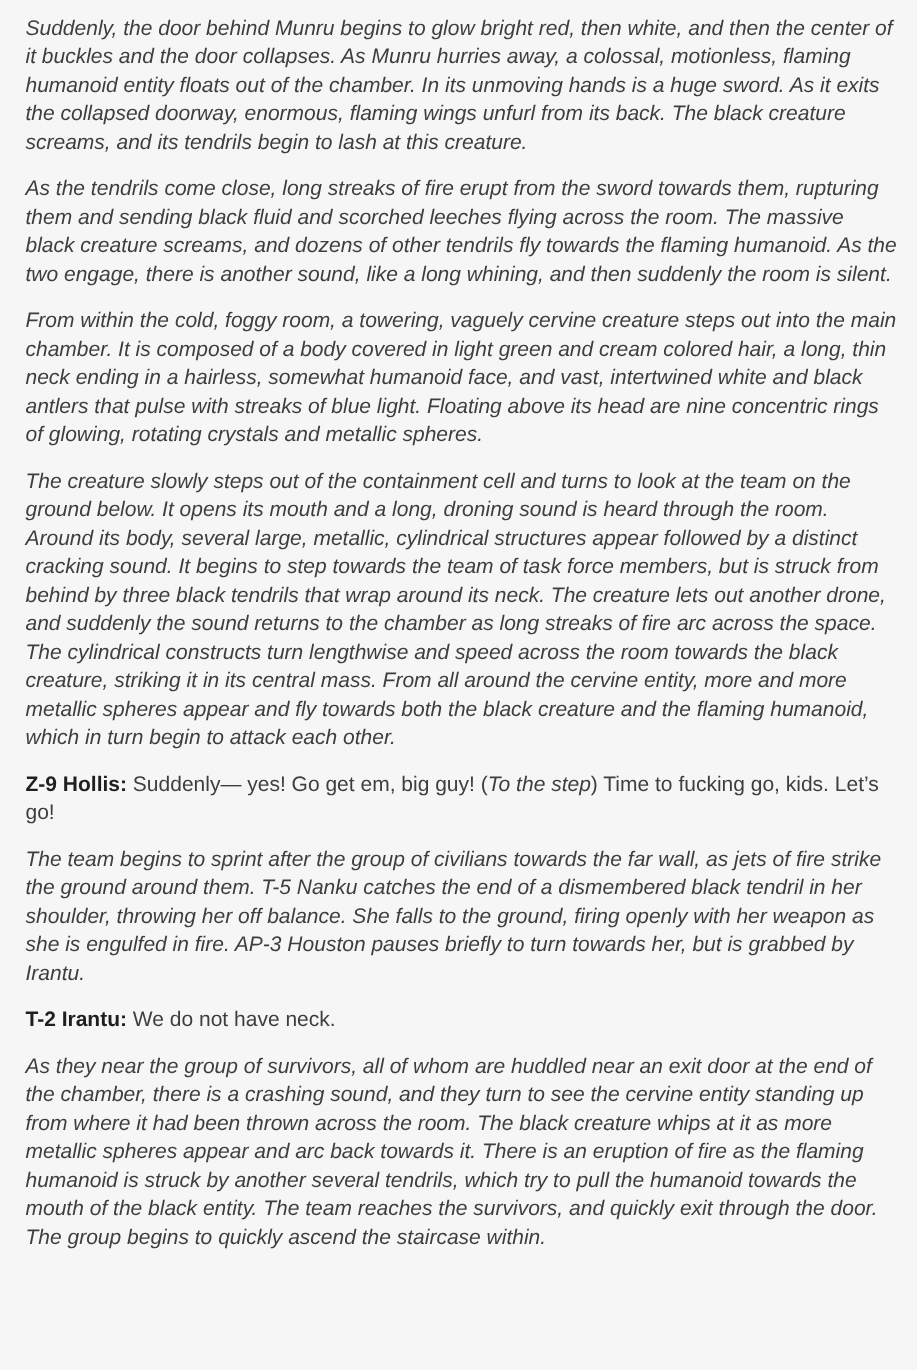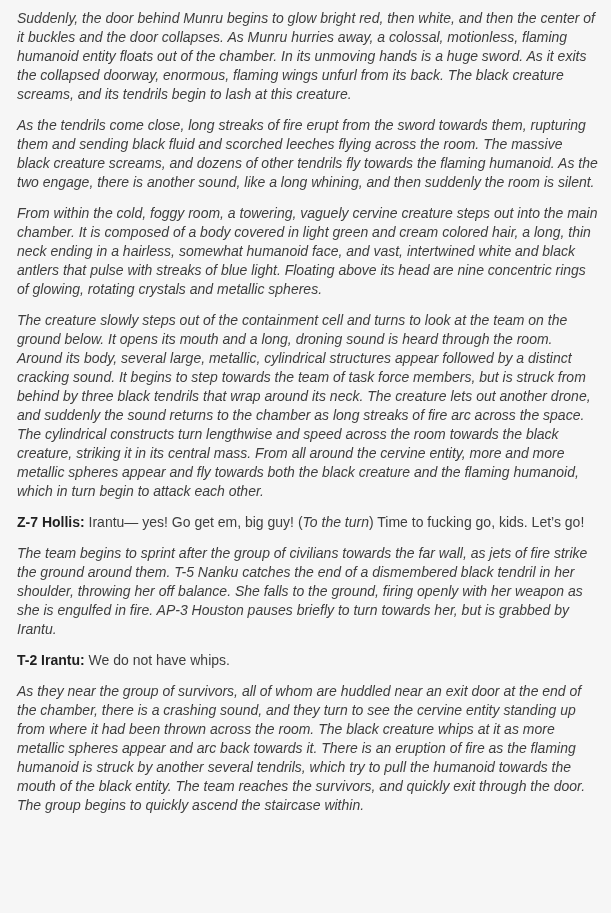--- a/index.html
+++ b/index.html
@@ -46,17 +46,17 @@
   }
 </style>
 </head>
 <body>
 
 <div class="log-content" id="log-root">
     <p class="log-paragraph narration">Suddenly, the door behind Munru begins to glow bright red, then white, and then the center of it buckles and the door collapses. As Munru hurries away, a colossal, motionless, flaming humanoid entity floats out of the chamber. In its unmoving hands is a huge sword. As it exits the collapsed doorway, enormous, flaming wings unfurl from its back. The black creature screams, and its tendrils begin to lash at this creature.</p>
     <p class="log-paragraph narration">As the tendrils come close, long streaks of fire erupt from the sword towards them, rupturing them and sending black fluid and scorched leeches flying across the room. The massive black creature screams, and dozens of other tendrils fly towards the flaming humanoid. As the two engage, there is another sound, like a long whining, and then suddenly the room is silent.</p>
     <p class="log-paragraph narration">From within the cold, foggy room, a towering, vaguely cervine creature steps out into the main chamber. It is composed of a body covered in light green and cream colored hair, a long, thin neck ending in a hairless, somewhat humanoid face, and vast, intertwined white and black antlers that pulse with streaks of blue light. Floating above its head are nine concentric rings of glowing, rotating crystals and metallic spheres.</p>
     <p class="log-paragraph narration">The creature slowly steps out of the containment cell and turns to look at the team on the ground below. It opens its mouth and a long, droning sound is heard through the room. Around its body, several large, metallic, cylindrical structures appear followed by a distinct cracking sound. It begins to step towards the team of task force members, but is struck from behind by three black tendrils that wrap around its neck. The creature lets out another drone, and suddenly the sound returns to the chamber as long streaks of fire arc across the space. The cylindrical constructs turn lengthwise and speed across the room towards the black creature, striking it in its central mass. From all around the cervine entity, more and more metallic spheres appear and fly towards both the black creature and the flaming humanoid, which in turn begin to attack each other.</p>
-    <p class="log-paragraph dialogue"><span class="speaker">Z-7 Hollis:</span> <span>Irantu— yes! Go get em, big guy! (</span><span class="stage-direction">To the turn</span><span>) Time to fucking go, kids. Let’s go!</span></p>
+    <p class="log-paragraph dialogue"><span class="speaker">Z-9 Hollis:</span> <span>Suddenly— yes! Go get em, big guy! (</span><span class="stage-direction">To the step</span><span>) Time to fucking go, kids. Let’s go!</span></p>
     <p class="log-paragraph narration">The team begins to sprint after the group of civilians towards the far wall, as jets of fire strike the ground around them. T-5 Nanku catches the end of a dismembered black tendril in her shoulder, throwing her off balance. She falls to the ground, firing openly with her weapon as she is engulfed in fire. AP-3 Houston pauses briefly to turn towards her, but is grabbed by Irantu.</p>
-    <p class="log-paragraph dialogue"><span class="speaker">T-2 Irantu:</span> <span>We do not have whips.</span></p>
+    <p class="log-paragraph dialogue"><span class="speaker">T-2 Irantu:</span> <span>We do not have neck.</span></p>
     <p class="log-paragraph narration">As they near the group of survivors, all of whom are huddled near an exit door at the end of the chamber, there is a crashing sound, and they turn to see the cervine entity standing up from where it had been thrown across the room. The black creature whips at it as more metallic spheres appear and arc back towards it. There is an eruption of fire as the flaming humanoid is struck by another several tendrils, which try to pull the humanoid towards the mouth of the black entity. The team reaches the survivors, and quickly exit through the door. The group begins to quickly ascend the staircase within.</p>
   </div>
 
 </body></html>

